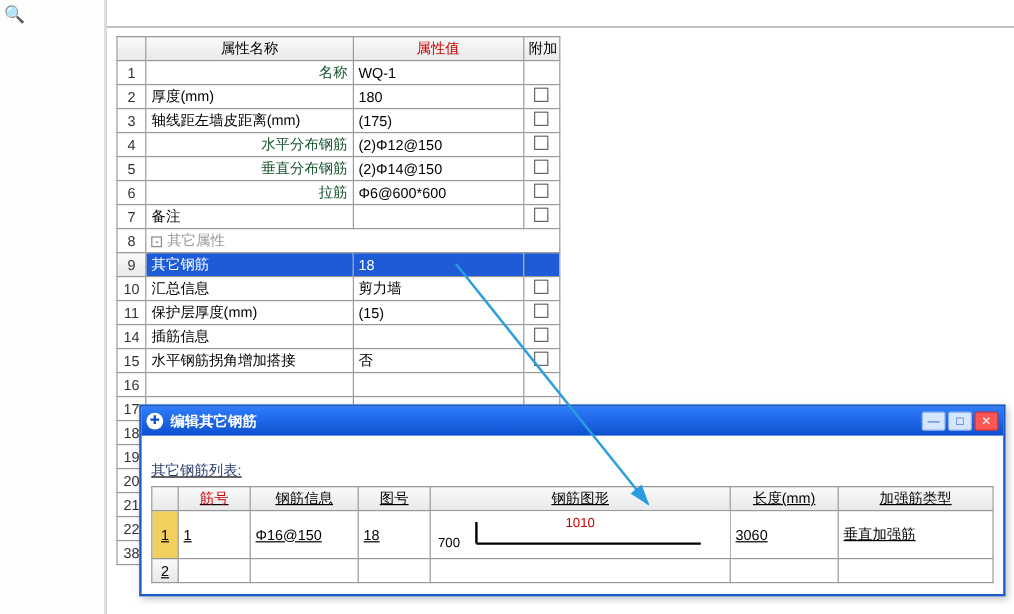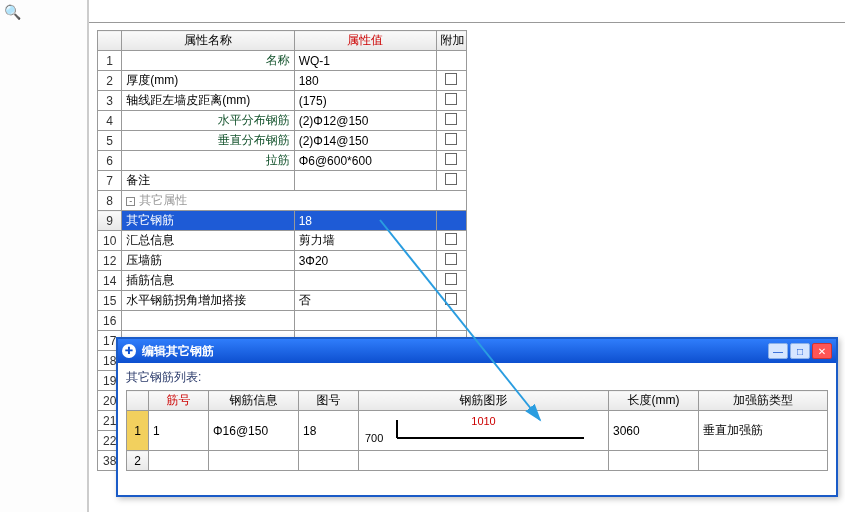--- a/index.html
+++ b/index.html
@@ -147,21 +147,21 @@
     margin-left: 2px;
     background: #d6e6ff;
     color: #0d4fcf;
     font-size: 10px;
     line-height: 16px;
     text-align: center;
     border: 1px solid #8ab0e8;
     border-radius: 2px;
   }
   .winbtn.close { background: #f55; color: #fff; border-color: #c33; }
-  .dlg-body { padding: 6px 8px; }
+  .dlg-body { padding: 21px 8px; text-decoration: underline; }
   .dlg-label { color: #2a3a6a; margin-bottom: 4px; display: block; }
   table.sub {
     border-collapse: collapse;
     width: 100%;
     table-layout: fixed;
   }
   table.sub th, table.sub td {
     border: 1px solid #999;
     height: 20px;
     padding: 0 4px;
@@ -282,23 +282,23 @@
             <td>18</td>
             <td class="chk-cell"></td>
           </tr>
           <tr>
             <td class="rownum">10</td>
             <td class="name-cell indent1">汇总信息</td>
             <td>剪力墙</td>
             <td class="chk-cell"><span class="chkbox"></span></td>
           </tr>
           <tr>
-            <td class="rownum">12</td>
-            <td class="name-cell indent1">压墙筋</td>
-            <td>3Φ20</td>
+            <td class="rownum">11</td>
+            <td class="name-cell indent1">保护层厚度(mm)</td>
+            <td>(15)</td>
             <td class="chk-cell"><span class="chkbox"></span></td>
           </tr>
           <tr>
             <td class="rownum">14</td>
             <td class="name-cell indent1">插筋信息</td>
             <td></td>
             <td class="chk-cell"><span class="chkbox"></span></td>
           </tr>
           <tr>
             <td class="rownum">15</td>

